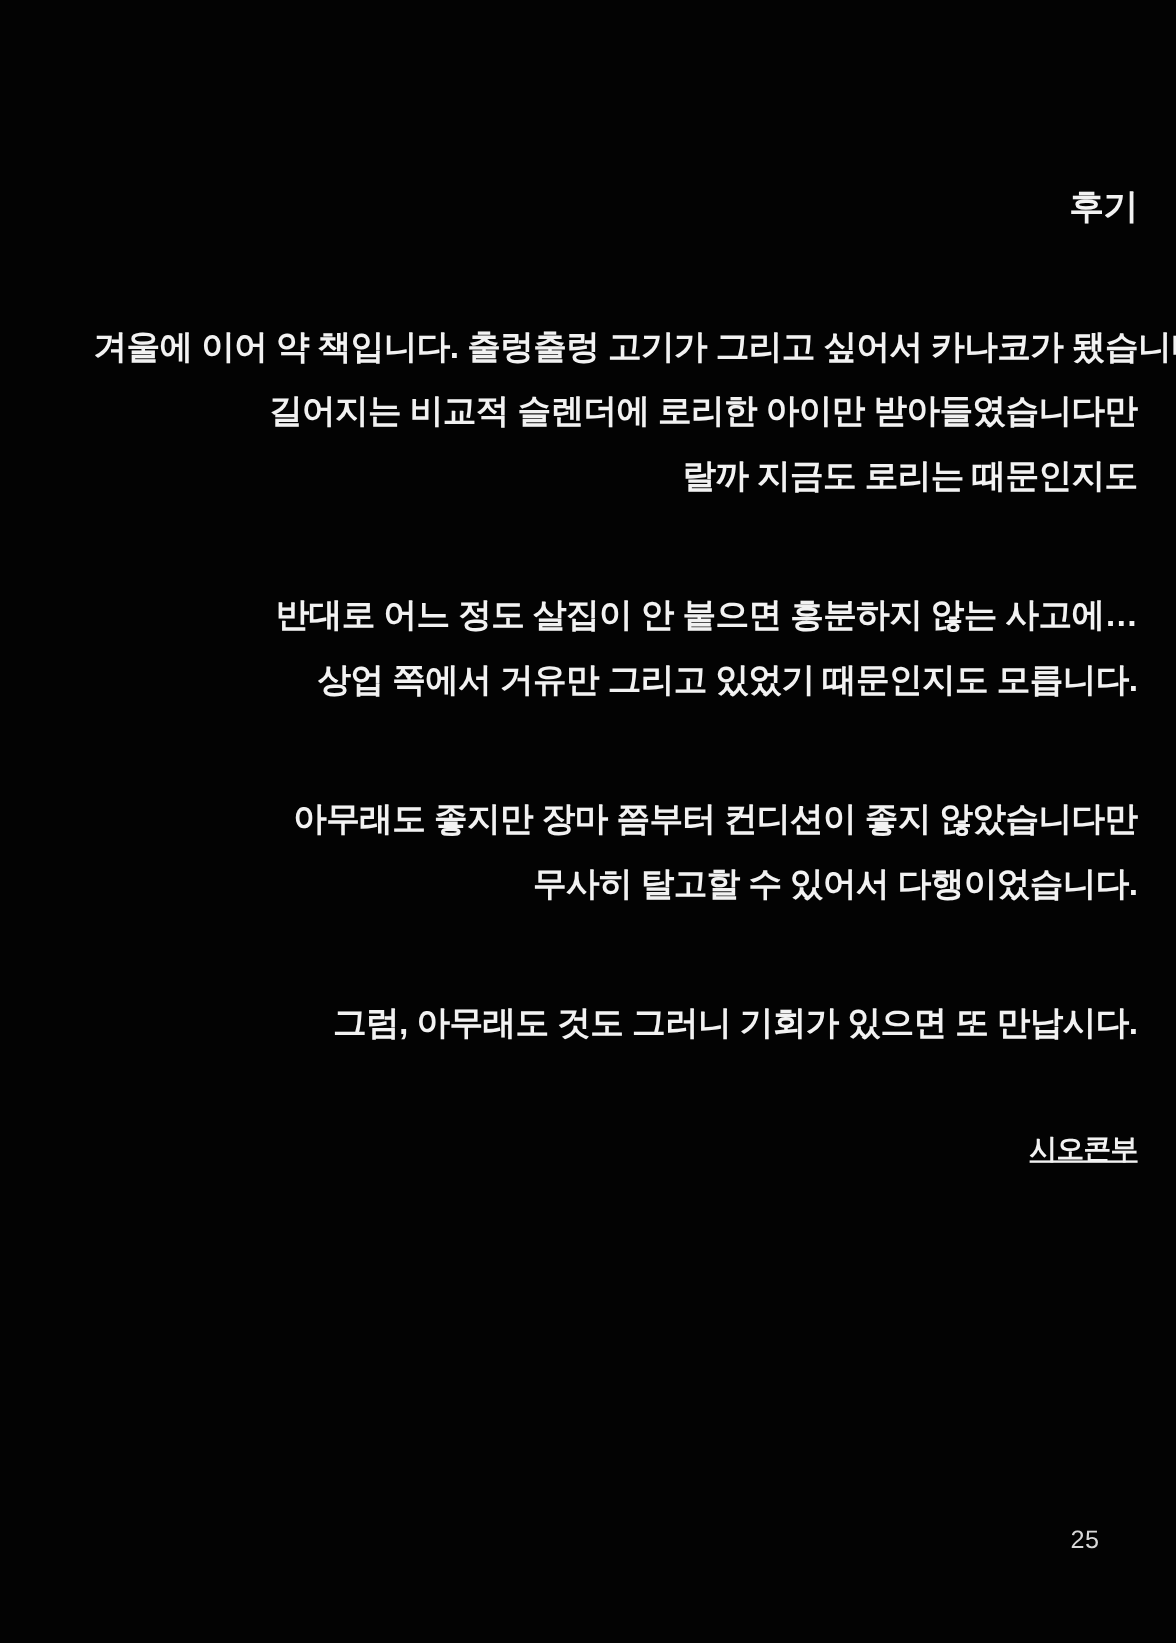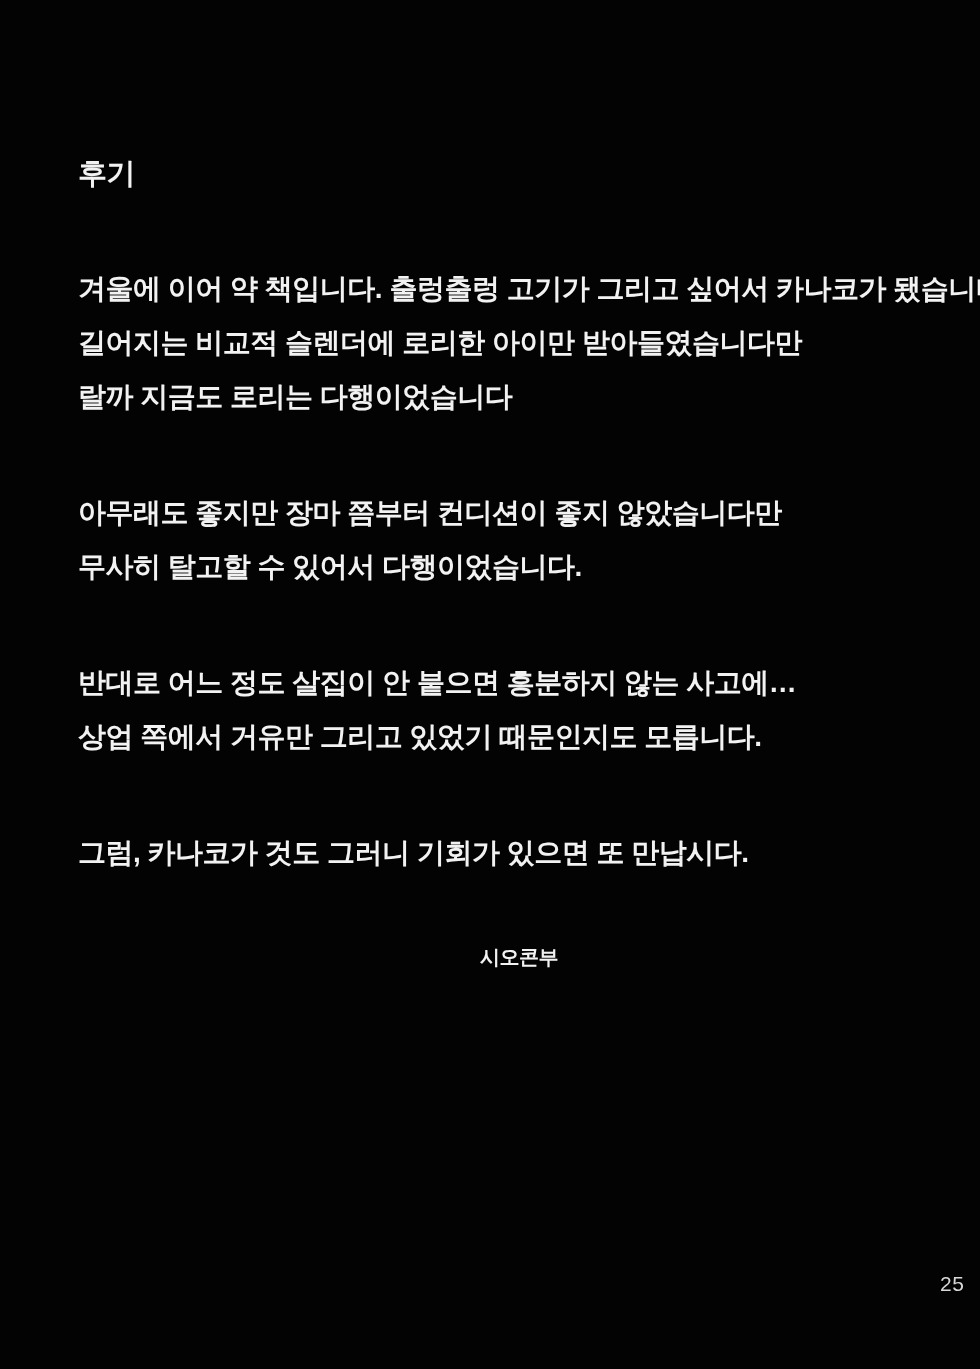--- a/index.html
+++ b/index.html
@@ -21,81 +21,83 @@
   }
 
   .content {
     position: absolute;
     left: 78px;
     top: 146px;
     width: 870px;
     font-size: 28px;
     line-height: 54px;
     letter-spacing: -0.5px;
+    text-align: right;
   }
 
   .title {
     font-size: 29px;
     font-weight: 600;
     line-height: 54px;
   }
 
   .para {
     margin-top: 62px;
   }
 
   .line {
     display: block;
     white-space: nowrap;
   }
 
   .signature {
     margin-top: 50px;
     padding-left: 402px;
-    font-size: 20px;
+    font-size: 23px;
     line-height: 54px;
+    text-decoration: underline;
   }
 
   .page-number {
     position: absolute;
-    left: 940px;
+    left: 892px;
     top: 1272px;
     font-size: 21px;
     font-weight: 400;
     letter-spacing: 0.5px;
     color: var(--pgnum, #d8d8d8);
   }
 </style>
 </head>
 <body>
 
 <div class="page">
 
   <main class="content">
 
     <h1 class="title">후기</h1>
 
     <p class="para">
       <span class="line">겨울에 이어 약 책입니다. 출렁출렁 고기가 그리고 싶어서 카나코가 됐습니다.</span>
       <span class="line">길어지는 비교적 슬렌더에 로리한 아이만 받아들였습니다만</span>
-      <span class="line">랄까 지금도 로리는 다행이었습니다</span>
+      <span class="line">랄까 지금도 로리는 때문인지도</span>
+    </p>
+
+    <p class="para">
+      <span class="line">반대로 어느 정도 살집이 안 붙으면 흥분하지 않는 사고에…</span>
+      <span class="line">상업 쪽에서 거유만 그리고 있었기 때문인지도 모릅니다.</span>
     </p>
 
     <p class="para">
       <span class="line">아무래도 좋지만 장마 쯤부터 컨디션이 좋지 않았습니다만</span>
       <span class="line">무사히 탈고할 수 있어서 다행이었습니다.</span>
     </p>
 
     <p class="para">
-      <span class="line">반대로 어느 정도 살집이 안 붙으면 흥분하지 않는 사고에…</span>
-      <span class="line">상업 쪽에서 거유만 그리고 있었기 때문인지도 모릅니다.</span>
-    </p>
-
-    <p class="para">
-      <span class="line">그럼, 카나코가 것도 그러니 기회가 있으면 또 만납시다.</span>
+      <span class="line">그럼, 아무래도 것도 그러니 기회가 있으면 또 만납시다.</span>
     </p>
 
     <div class="signature">시오콘부</div>
 
   </main>
 
   <div class="page-number">25</div>
 
 </div>
 

